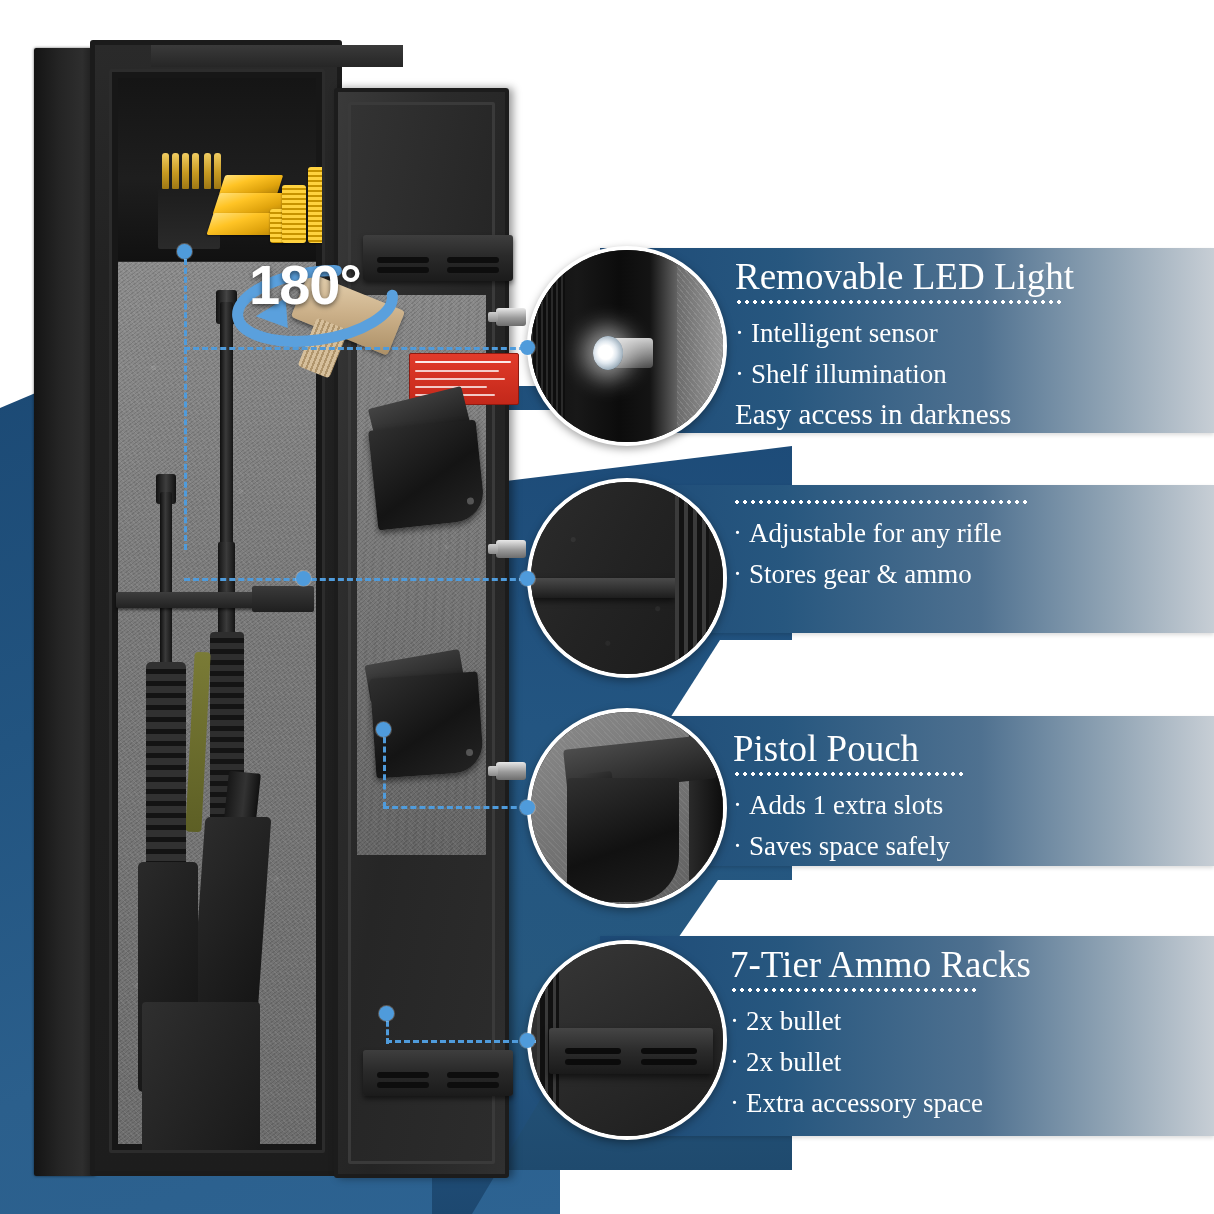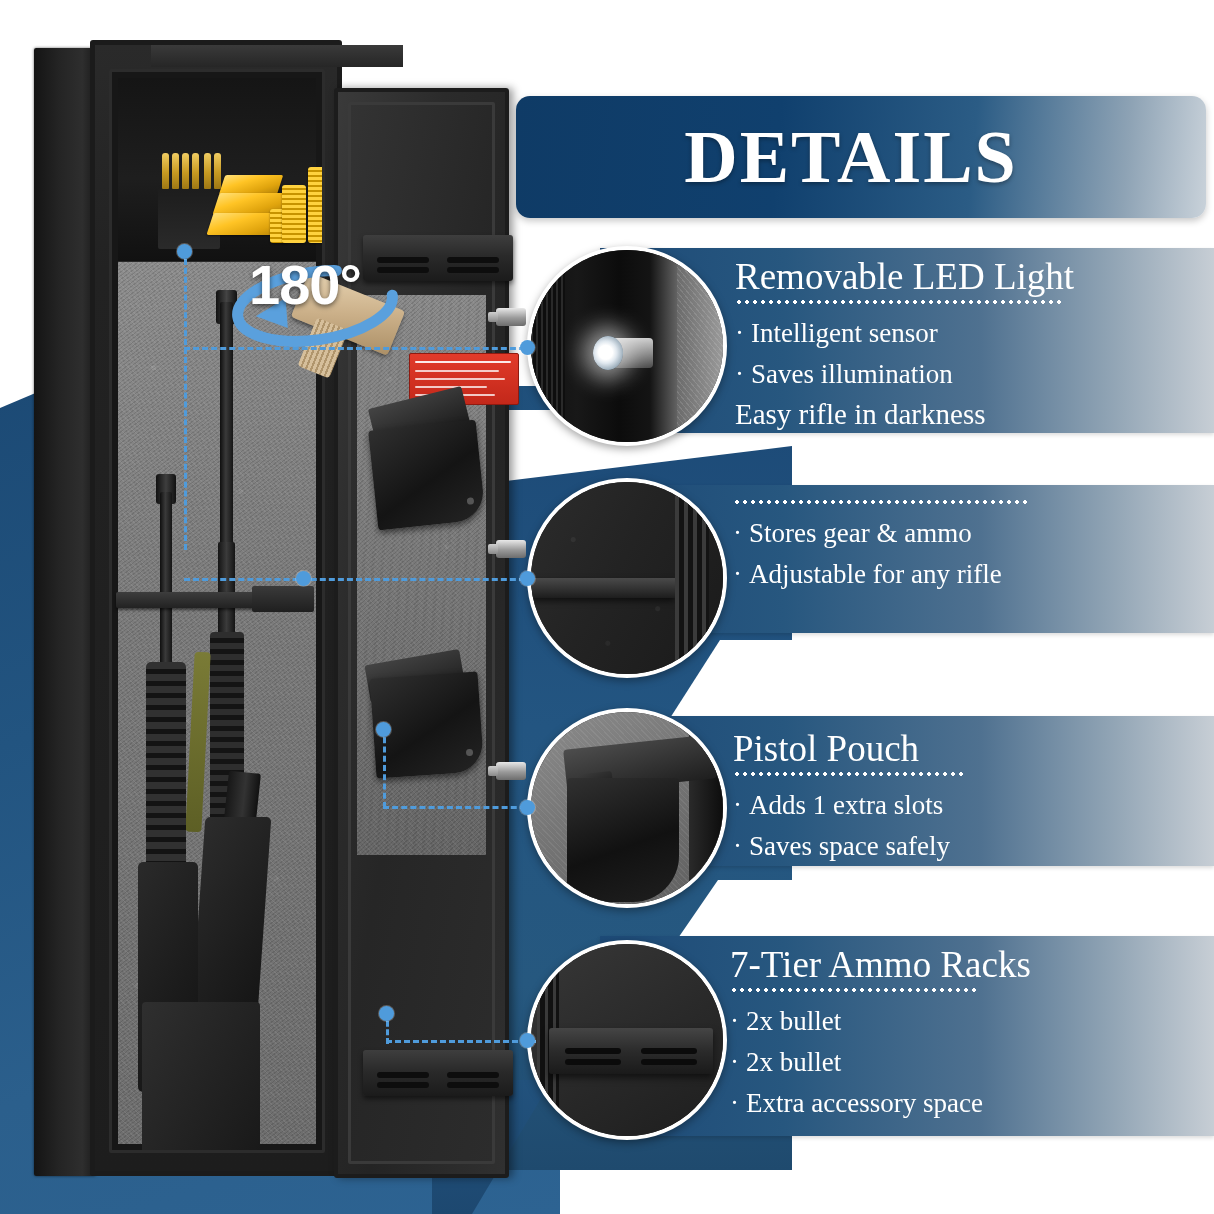--- a/index.html
+++ b/index.html
@@ -546,23 +546,20 @@
 
   <div class="band band-1"></div>
   <div class="band band-2"></div>
   <div class="band band-3"></div>
   <div class="band band-4"></div>
 
   <div class="wedge wedge-a"></div>
   <div class="wedge wedge-b"></div>
   <div class="wedge wedge-c"></div>
 
-  <div class="header">
-    <h1>DETAILS</h1>
-  </div>
 
   <div class="circ c1">
     <div class="ph ph-led">
       <div class="ribbed"></div>
       <div class="carpet-strip"></div>
       <div class="led-lamp"></div>
       <div class="led-lens"></div>
     </div>
   </div>
 
@@ -587,30 +584,30 @@
       <div class="hinge"></div>
       <div class="rk"></div>
     </div>
   </div>
 
   <div class="feat f1">
     <div class="feat-title">Removable LED Light</div>
     <div class="feat-rule"></div>
     <ul class="feat-list">
       <li><span class="b">·</span><span>Intelligent sensor</span></li>
-      <li><span class="b">·</span><span>Saves illumination</span></li>
+      <li><span class="b">·</span><span>Shelf illumination</span></li>
     </ul>
-    <div class="feat-note">Easy rifle in darkness</div>
+    <div class="feat-note">Easy access in darkness</div>
   </div>
 
   <div class="feat f2">
     <div class="feat-rule"></div>
     <ul class="feat-list">
+      <li><span class="b">·</span><span>Adjustable for any rifle</span></li>
       <li><span class="b">·</span><span>Stores gear &amp; ammo</span></li>
-      <li><span class="b">·</span><span>Adjustable for any rifle</span></li>
     </ul>
   </div>
 
   <div class="feat f3">
     <div class="feat-title">Pistol Pouch</div>
     <div class="feat-rule"></div>
     <ul class="feat-list">
       <li><span class="b">·</span><span>Adds 1 extra slots</span></li>
       <li><span class="b">·</span><span>Saves space safely</span></li>
     </ul>

